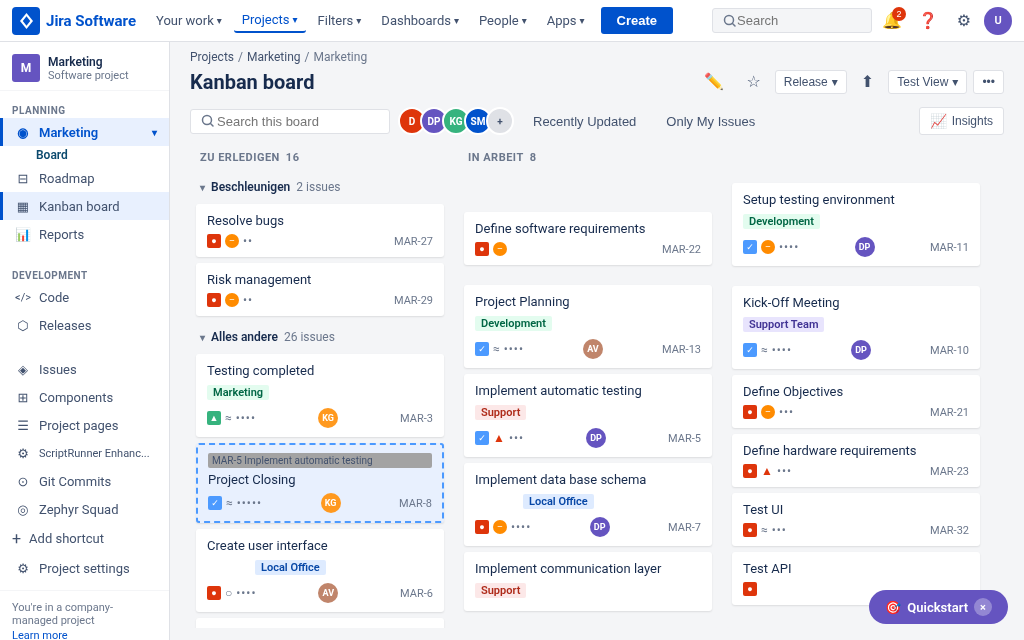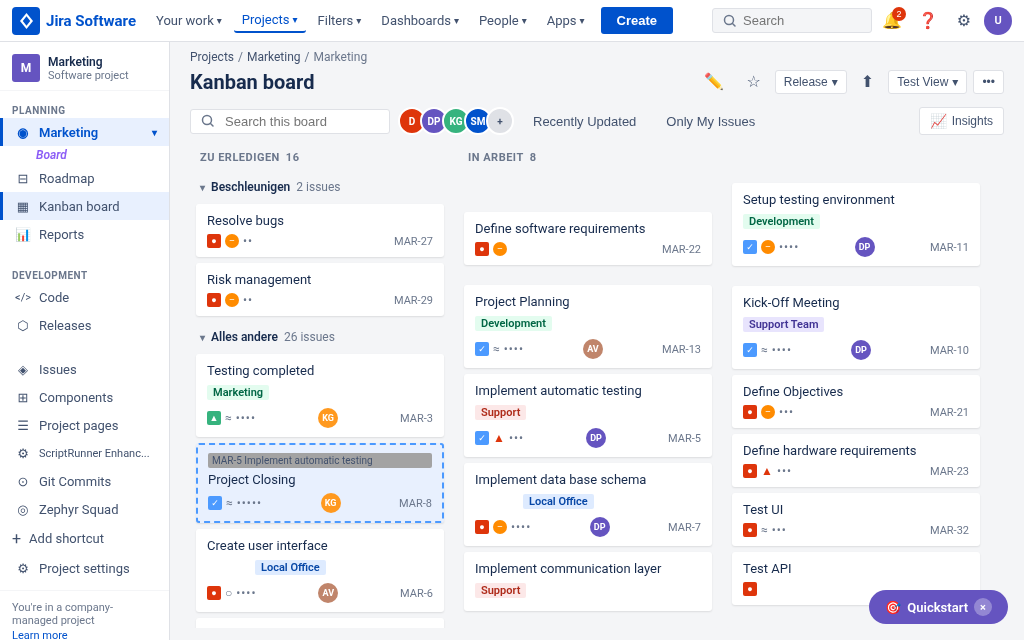--- a/index.html
+++ b/index.html
@@ -7,57 +7,57 @@
 
     
     .top-nav { display: flex; align-items: center; background: #fff; border-bottom: 1px solid #dfe1e6; height: 42px; padding: 0 12px; gap: 4px; z-index: 100; position: relative; }
     .top-nav .logo { display: flex; align-items: center; gap: 6px; font-weight: 700; font-size: 15px; color: #0052cc; margin-right: 8px; }
     .top-nav .logo-icon { width: 28px; height: 28px; }
     .nav-item { padding: 4px 8px; border-radius: 3px; cursor: pointer; font-size: 13px; color: #42526e; display: flex; align-items: center; gap: 3px; white-space: nowrap; }
     .nav-item.active { color: #0052cc; border-bottom: 2px solid #0052cc; }
     .nav-item .chevron { font-size: 10px; }
     .create-btn { background: #0052cc; color: #fff; border: none; padding: 6px 16px; border-radius: 3px; cursor: pointer; font-weight: 600; font-size: 13px; margin-left: 4px; }
     .spacer { flex: 1; }
-    .search-box { display: flex; align-items: center; background: #f4f5f7; border: 1px solid #dfe1e6; border-radius: 3px; padding: 4px 10px; gap: 6px; width: 160px; }
+    .search-box { display: flex; align-items: center; background: #f4f5f7; border: 1px solid #dfe1e6; border-radius: 3px; padding: 4px 10px; gap: 0; width: 160px; }
     .search-box input { border: none; background: transparent; outline: none; font-size: 13px; color: #42526e; width: 100px; }
     .nav-icons { display: flex; align-items: center; gap: 4px; }
     .nav-icon-btn { width: 32px; height: 32px; border-radius: 50%; display: flex; align-items: center; justify-content: center; cursor: pointer; background: transparent; border: none; color: #42526e; font-size: 16px; position: relative; }
     .badge { position: absolute; top: 2px; right: 2px; background: #de350b; color: #fff; border-radius: 50%; width: 14px; height: 14px; font-size: 9px; display: flex; align-items: center; justify-content: center; }
     .avatar { width: 28px; height: 28px; border-radius: 50%; background: #6554c0; color: #fff; display: flex; align-items: center; justify-content: center; font-size: 11px; font-weight: 600; cursor: pointer; }
 
     
     .layout { display: flex; height: calc(100vh - 42px); }
     .sidebar { width: 170px; background: #fff; border-right: 1px solid #dfe1e6; display: flex; flex-direction: column; overflow-y: auto; flex-shrink: 0; }
     .sidebar-project { display: flex; align-items: center; gap: 8px; padding: 12px 12px 8px; border-bottom: 1px solid #f4f5f7; }
     .project-icon { width: 28px; height: 28px; background: #6554c0; border-radius: 3px; display: flex; align-items: center; justify-content: center; color: #fff; font-size: 12px; font-weight: 700; }
     .project-name { font-weight: 600; font-size: 12px; color: #172b4d; }
     .project-type { font-size: 11px; color: #6b778c; }
     .sidebar-section { padding: 8px 0; }
     .sidebar-section-title { font-size: 10px; font-weight: 700; color: #6b778c; text-transform: uppercase; padding: 6px 12px 2px; letter-spacing: 0.5px; }
     .sidebar-item { display: flex; align-items: center; gap: 8px; padding: 6px 12px; cursor: pointer; color: #42526e; font-size: 13px; border-left: 3px solid transparent; }
     .sidebar-item.active { background: #e8f0fe; color: #0052cc; border-left-color: #0052cc; font-weight: 600; }
     .sidebar-item .icon { width: 16px; height: 16px; display: flex; align-items: center; justify-content: center; font-size: 13px; flex-shrink: 0; }
     .sidebar-item-sub { padding-left: 36px; font-size: 12px; color: #6b778c; padding-top: 2px; padding-bottom: 2px; }
-    .sidebar-item-sub.active { color: #8b5cf6; font-weight: 600; font-style: italic; }
+    .sidebar-item-sub.active { color: #0c4a6e; font-weight: 600; }
     .sidebar-add { display: flex; align-items: center; gap: 8px; padding: 6px 12px; cursor: pointer; color: #42526e; font-size: 13px; }
     .sidebar-footer { margin-top: auto; padding: 10px 12px; font-size: 11px; color: #6b778c; border-top: 1px solid #f4f5f7; }
 
     
     .main { flex: 1; display: flex; flex-direction: column; overflow: hidden; background: #f4f5f7; }
     .breadcrumb { padding: 8px 20px 0; font-size: 12px; color: #6b778c; display: flex; align-items: center; gap: 4px; }
     .breadcrumb a { color: #42526e; cursor: pointer; }
     .board-header { display: flex; align-items: center; padding: 4px 20px 8px; gap: 8px; }
     .board-title { font-size: 20px; font-weight: 700; color: #172b4d; }
     .header-actions { margin-left: auto; display: flex; align-items: center; gap: 6px; }
     .header-btn { display: flex; align-items: center; gap: 4px; padding: 4px 8px; border-radius: 3px; cursor: pointer; border: 1px solid #dfe1e6; background: #fff; font-size: 12px; color: #42526e; }
     .insights-btn { display: flex; align-items: center; gap: 4px; padding: 5px 10px; border-radius: 3px; cursor: pointer; border: 1px solid #dfe1e6; background: #fff; font-size: 12px; color: #42526e; font-weight: 500; }
 
     
     .board-toolbar { display: flex; align-items: center; padding: 4px 20px 8px; gap: 8px; }
-    .board-search { display: flex; align-items: center; background: #fff; border: 1px solid #dfe1e6; border-radius: 3px; padding: 4px 10px; gap: 10px; width: 200px; }
+    .board-search { display: flex; align-items: center; background: #fff; border: 1px solid #dfe1e6; border-radius: 3px; padding: 4px 10px; gap: 2px; width: 200px; }
     .board-search input { border: none; background: transparent; outline: none; font-size: 13px; color: #42526e; width: 140px; }
     .avatars { display: flex; align-items: center; }
     .avatars .av { width: 28px; height: 28px; border-radius: 50%; border: 2px solid #fff; margin-left: -6px; display: flex; align-items: center; justify-content: center; font-size: 10px; font-weight: 700; color: #fff; cursor: pointer; }
     .filter-btn { padding: 4px 10px; border-radius: 3px; cursor: pointer; border: 1px solid transparent; background: transparent; font-size: 13px; color: #42526e; }
 
     
     .board-content { flex: 1; overflow-x: auto; overflow-y: hidden; display: flex; padding: 0 20px 12px; gap: 8px; }
     .column { width: 260px; flex-shrink: 0; background: #f4f5f7; border-radius: 3px; display: flex; flex-direction: column; }
     .column-header { padding: 8px 10px; font-size: 11px; font-weight: 700; text-transform: uppercase; color: #6b778c; letter-spacing: 0.5px; border-bottom: none; display: flex; align-items: center; gap: 6px; }
     .column-body { flex: 1; overflow-y: auto; padding: 4px 6px; display: flex; flex-direction: column; gap: 6px; }

